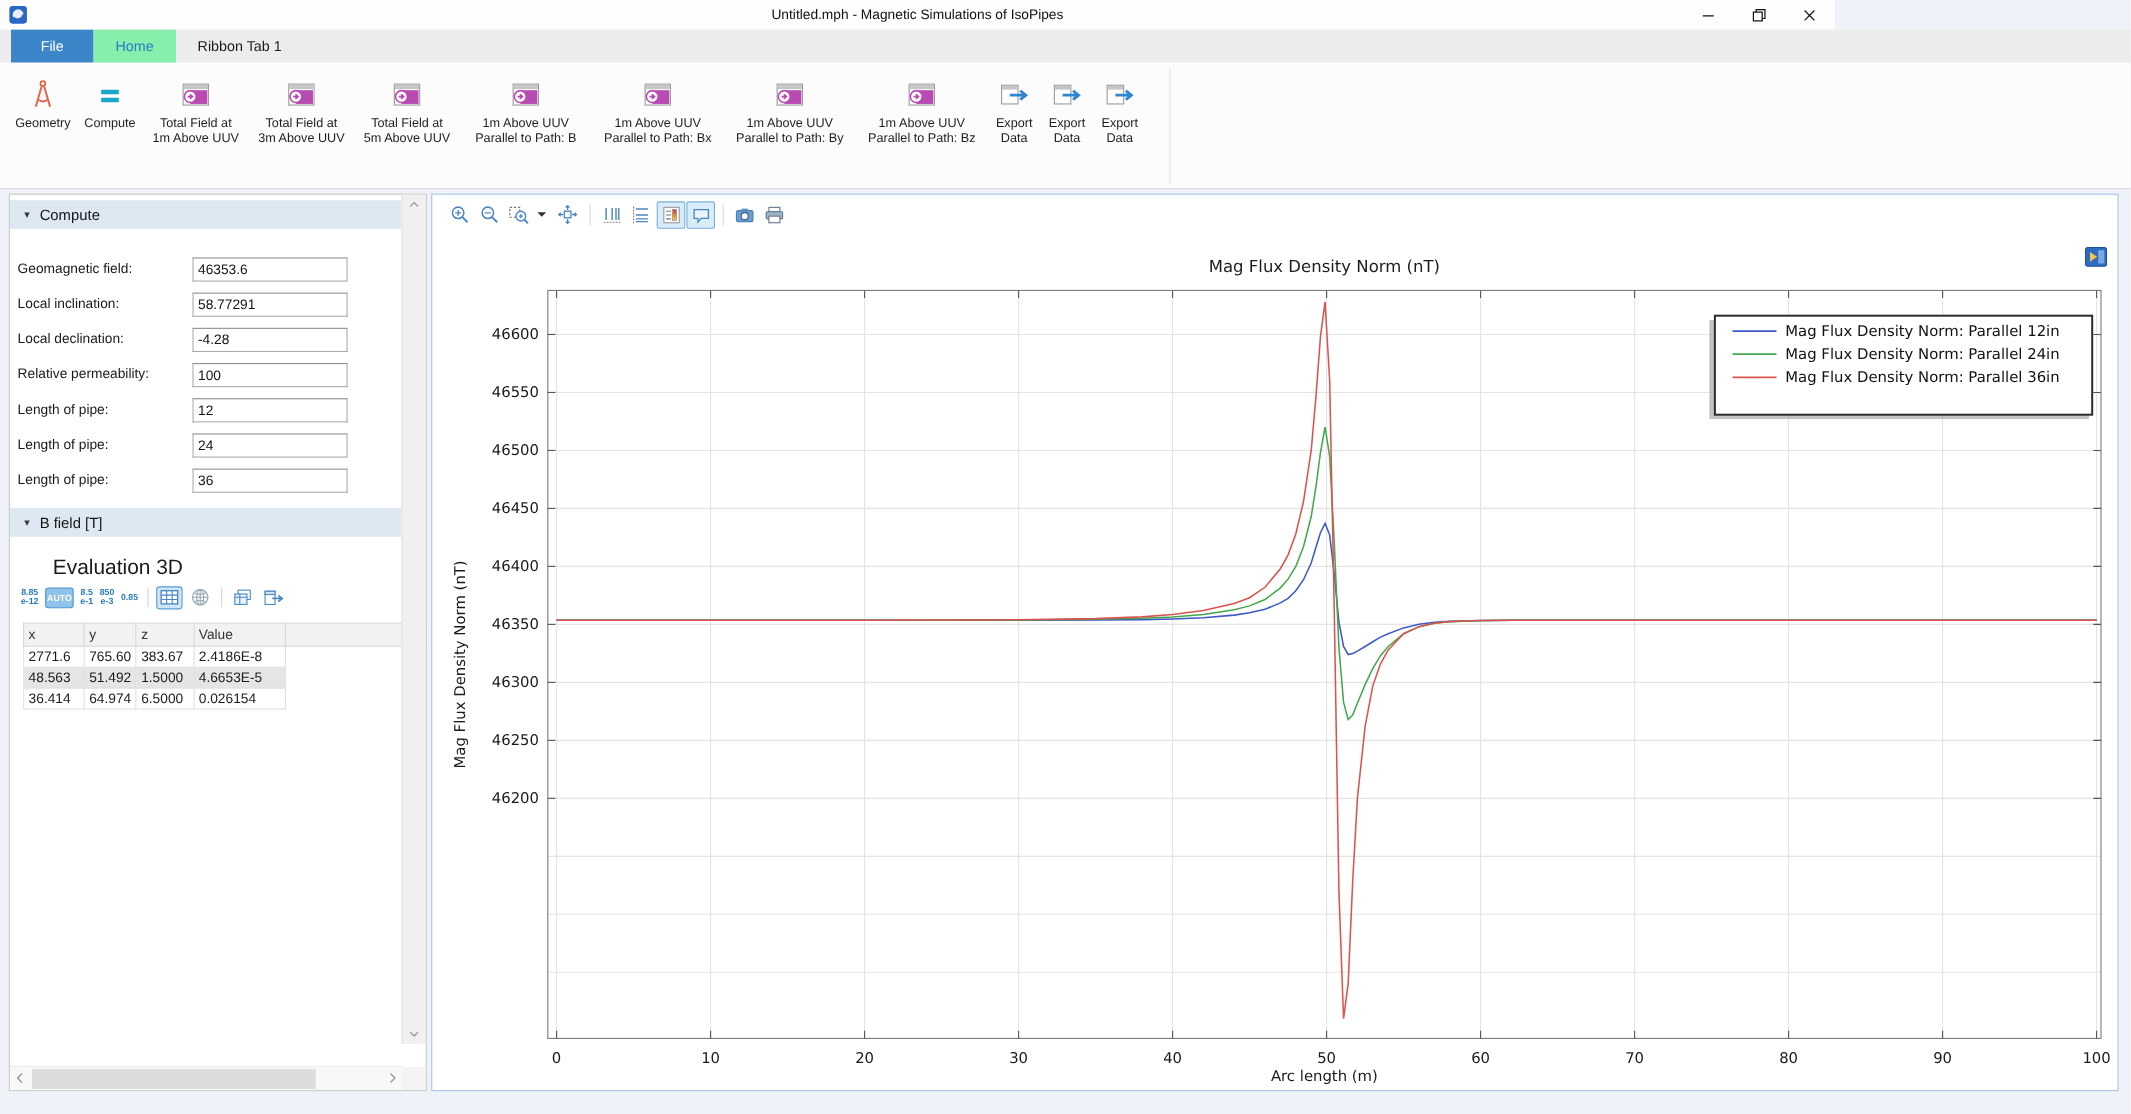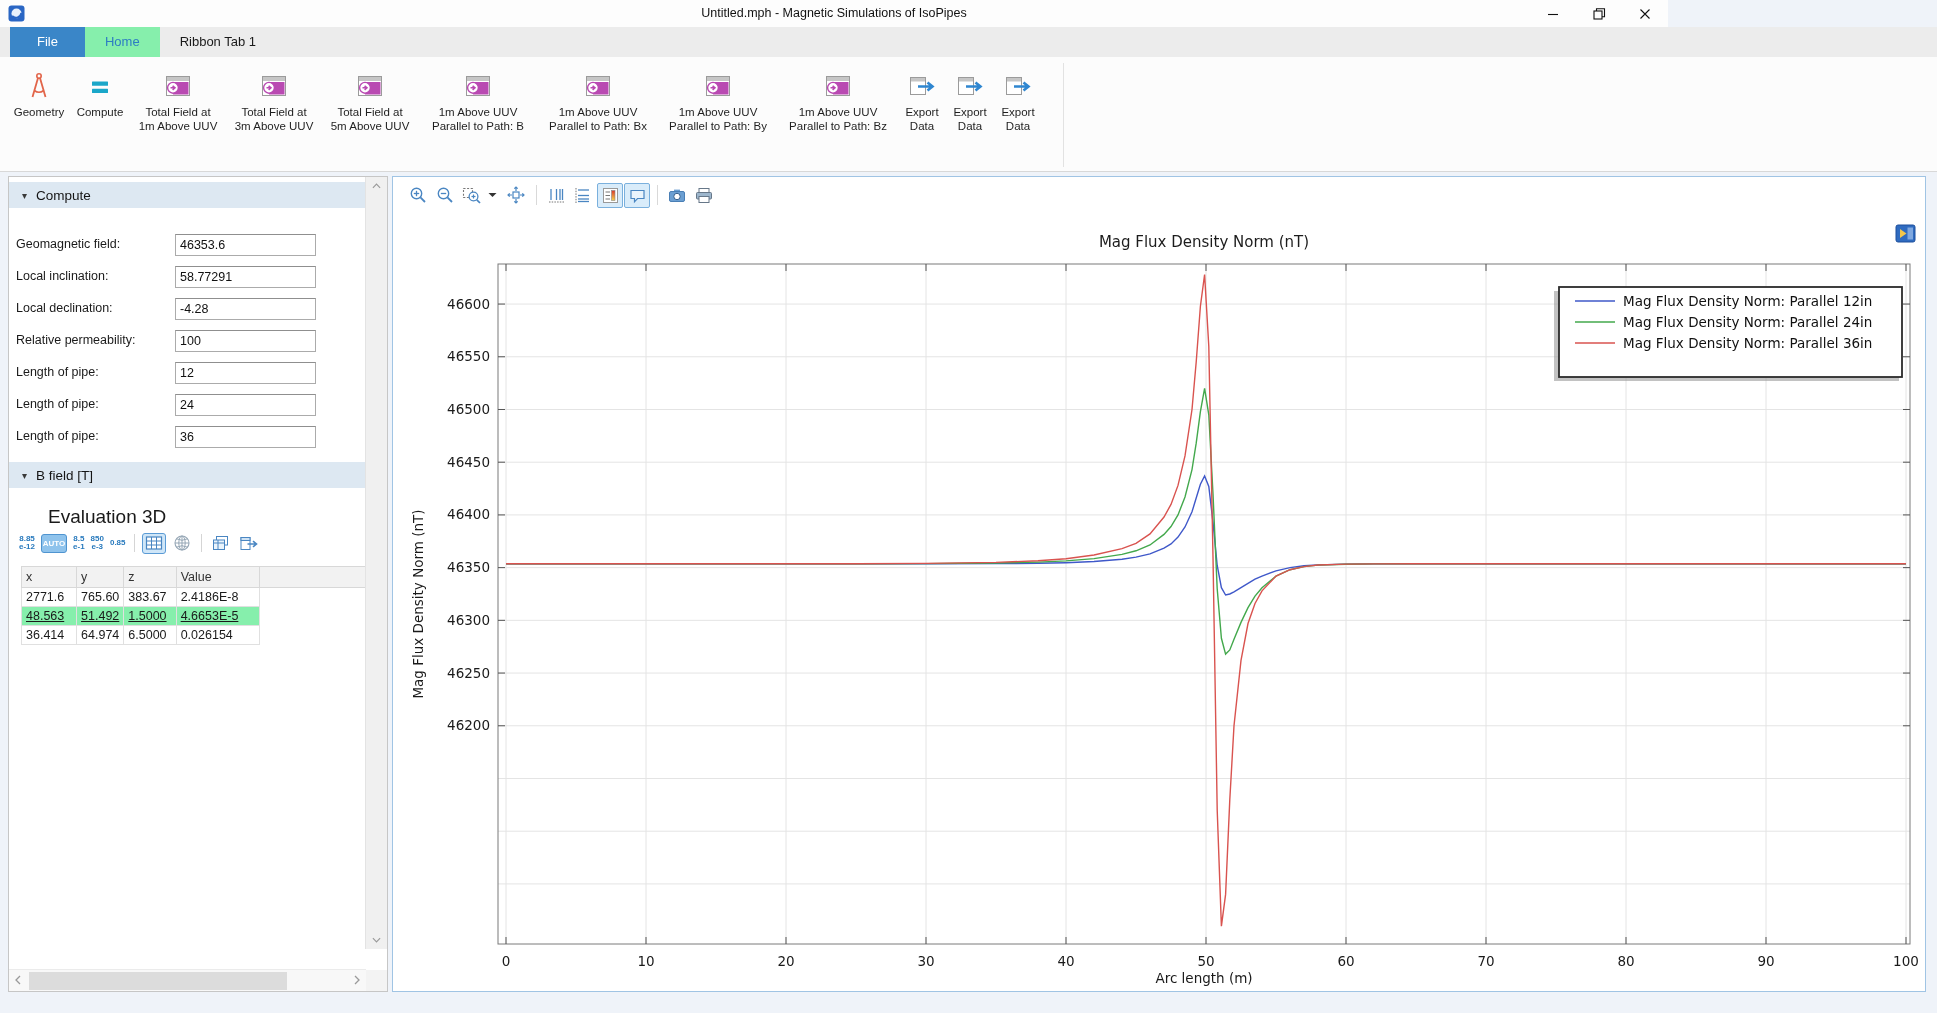--- a/index.html
+++ b/index.html
@@ -44,21 +44,21 @@
         text-align:center;white-space:pre-line;padding:0;margin:0 3px;font-family:inherit;}
   .eauto{width:26px;height:19px;background:#8fc3ec;border:1px solid #4f94d0;border-radius:3px;color:#fff;
          font-size:8px;font-weight:700;display:flex;align-items:center;justify-content:center;margin:0 3px;padding:0;font-family:inherit;}
   .eicon{width:24px;height:21px;border:0;background:transparent;display:flex;align-items:center;justify-content:center;margin:0 2px;padding:0;}
   .eicon.sel{background:#cfe6f8;border:1px solid #5b9bd5;border-radius:3px;}
   .esep{width:1px;height:18px;background:#d5d5d5;margin:0 5px;}
   #eval-table{position:absolute;left:12px;top:389px;border-collapse:collapse;font-size:12.5px;table-layout:fixed;}
   #eval-table th{background:#f2f2f2;border:1px solid #d8d8d8;font-weight:400;text-align:left;
                  padding:2px 4px;height:16px;color:#333;}
   #eval-table td{border:1px solid #e0e0e0;padding:1px 4px;height:16px;background:#fff;}
-  #eval-table tr.alt td{background:#86efac;text-decoration:underline;}
+  #eval-table tr.alt td{background:#e5e5e5;}
   
   #lp-vscroll{position:absolute;right:0;top:0;width:21px;height:772px;background:#f0f0f0;border-left:1px solid #e3e3e3;}
   #lp-hscroll{position:absolute;left:0;bottom:0;width:357px;height:21px;background:#f8f8f8;border-top:1px solid #ebebeb;}
   #lp-corner{position:absolute;right:0;bottom:0;width:21px;height:21px;background:#f3f3f3;}
   .sarrow{position:absolute;width:21px;height:18px;display:flex;align-items:center;justify-content:center;background:transparent;border:0;}
   #lp-hthumb{position:absolute;left:20px;top:2px;width:258px;height:18px;background:#dcdcdc;border:0;}
   
   #gfx-panel{position:absolute;left:392px;top:176px;width:1534px;height:816px;background:#fff;
              border:1px solid #a0c4e4;box-sizing:border-box;}
   #gfx-toolbar{position:absolute;left:12px;top:4px;height:28px;display:flex;align-items:center;z-index:3;}

